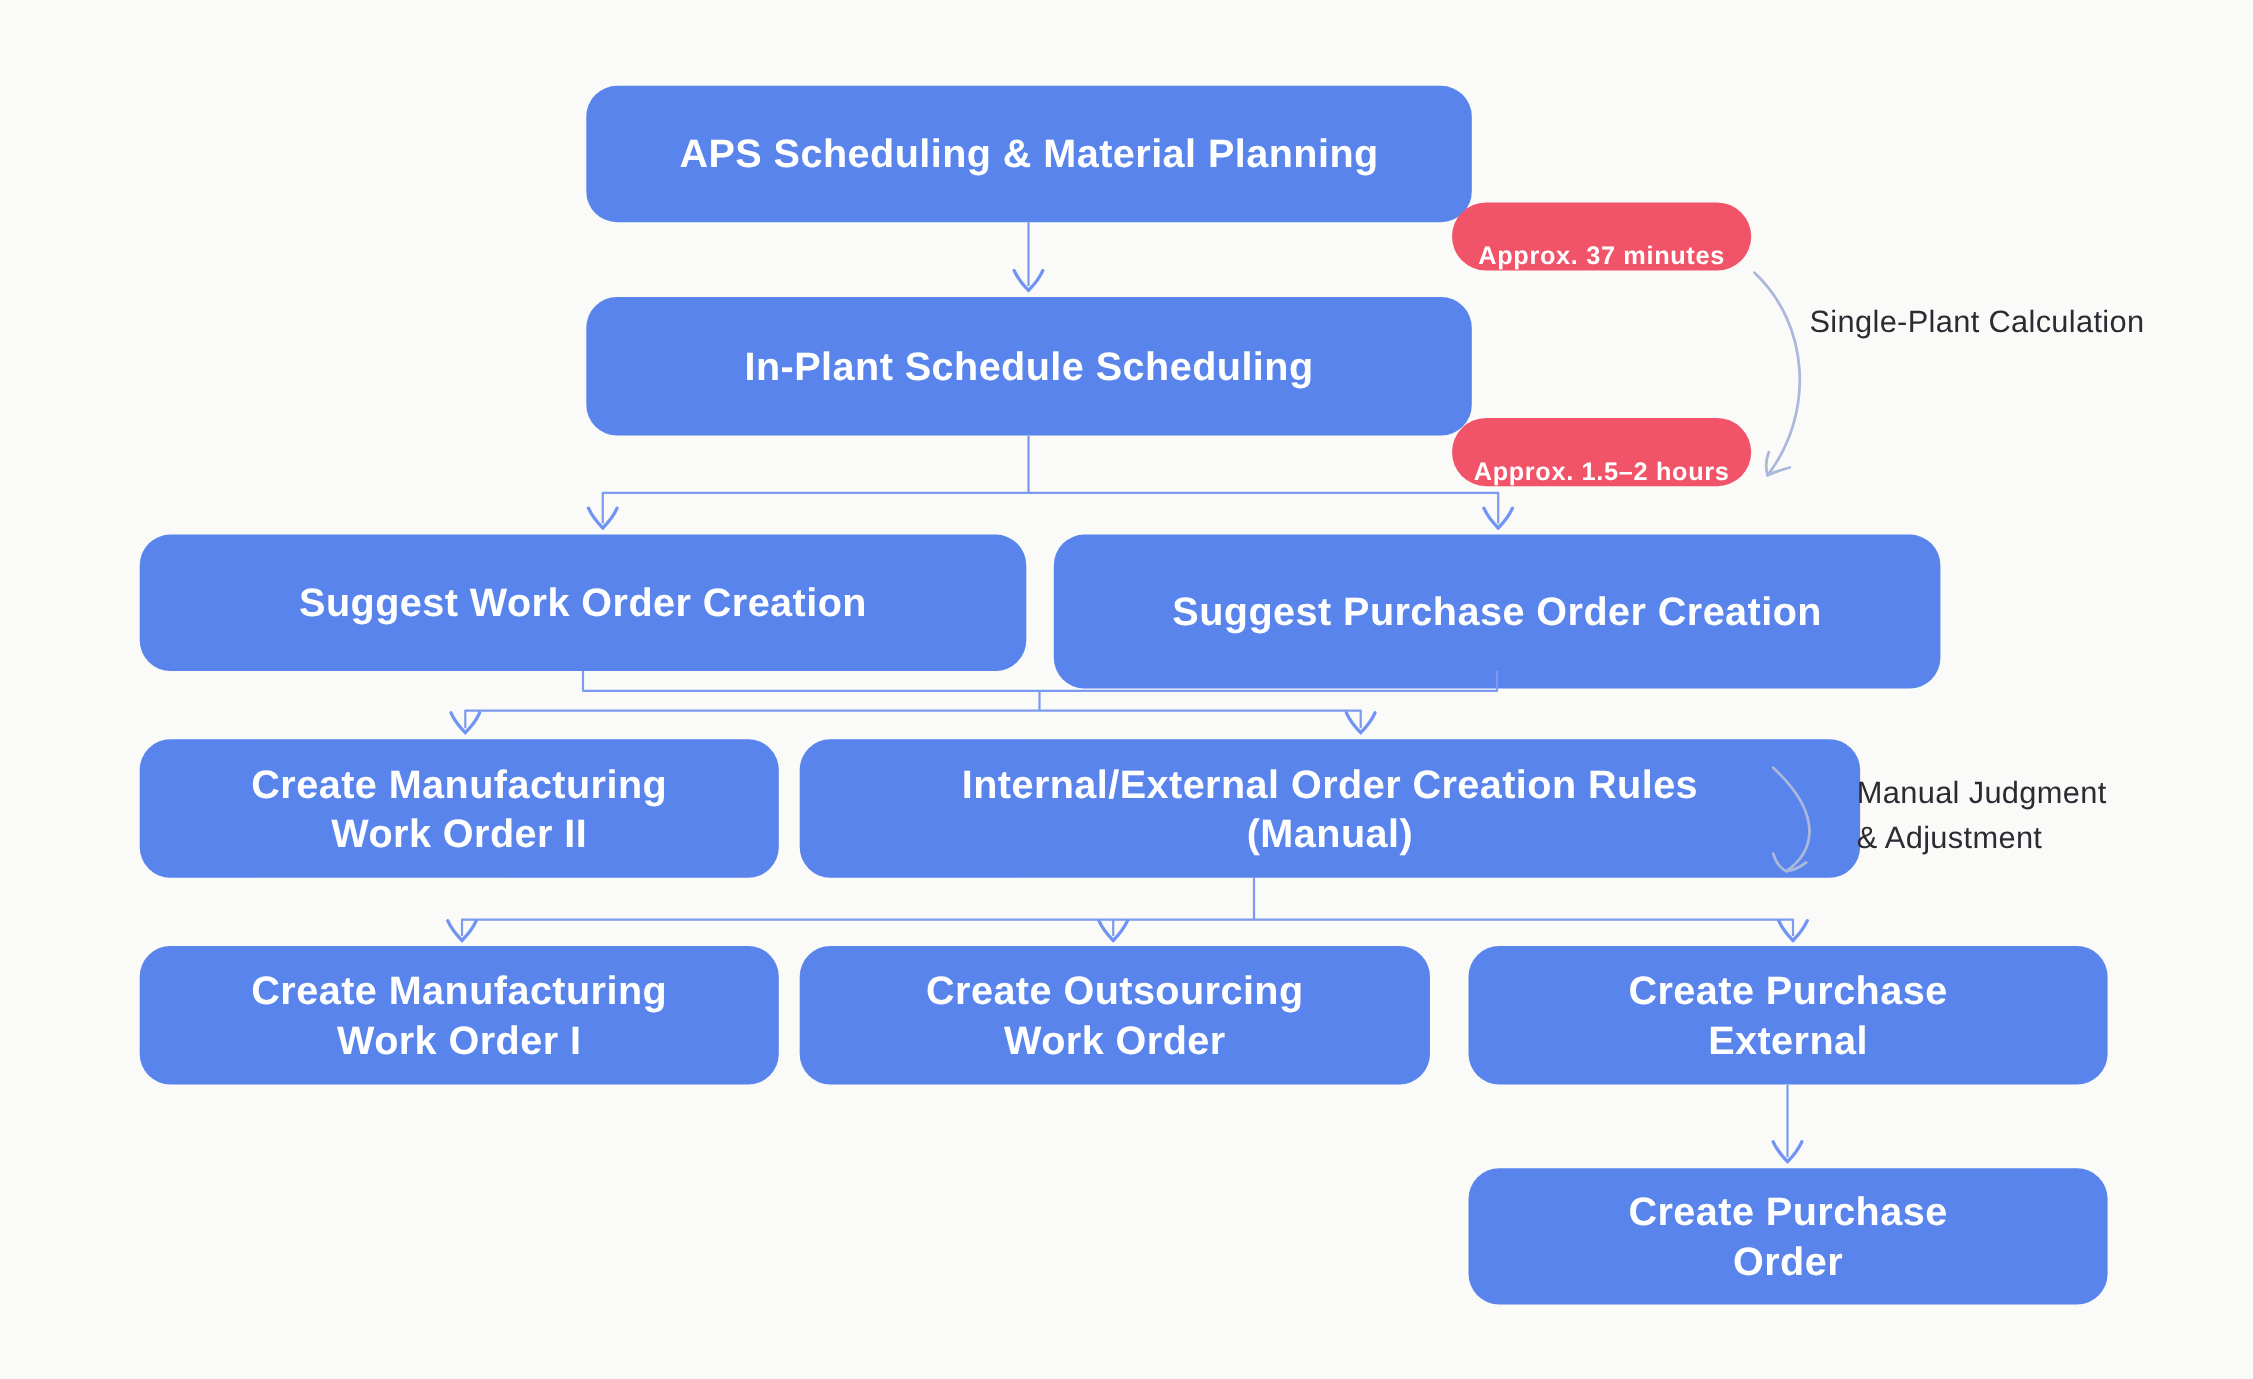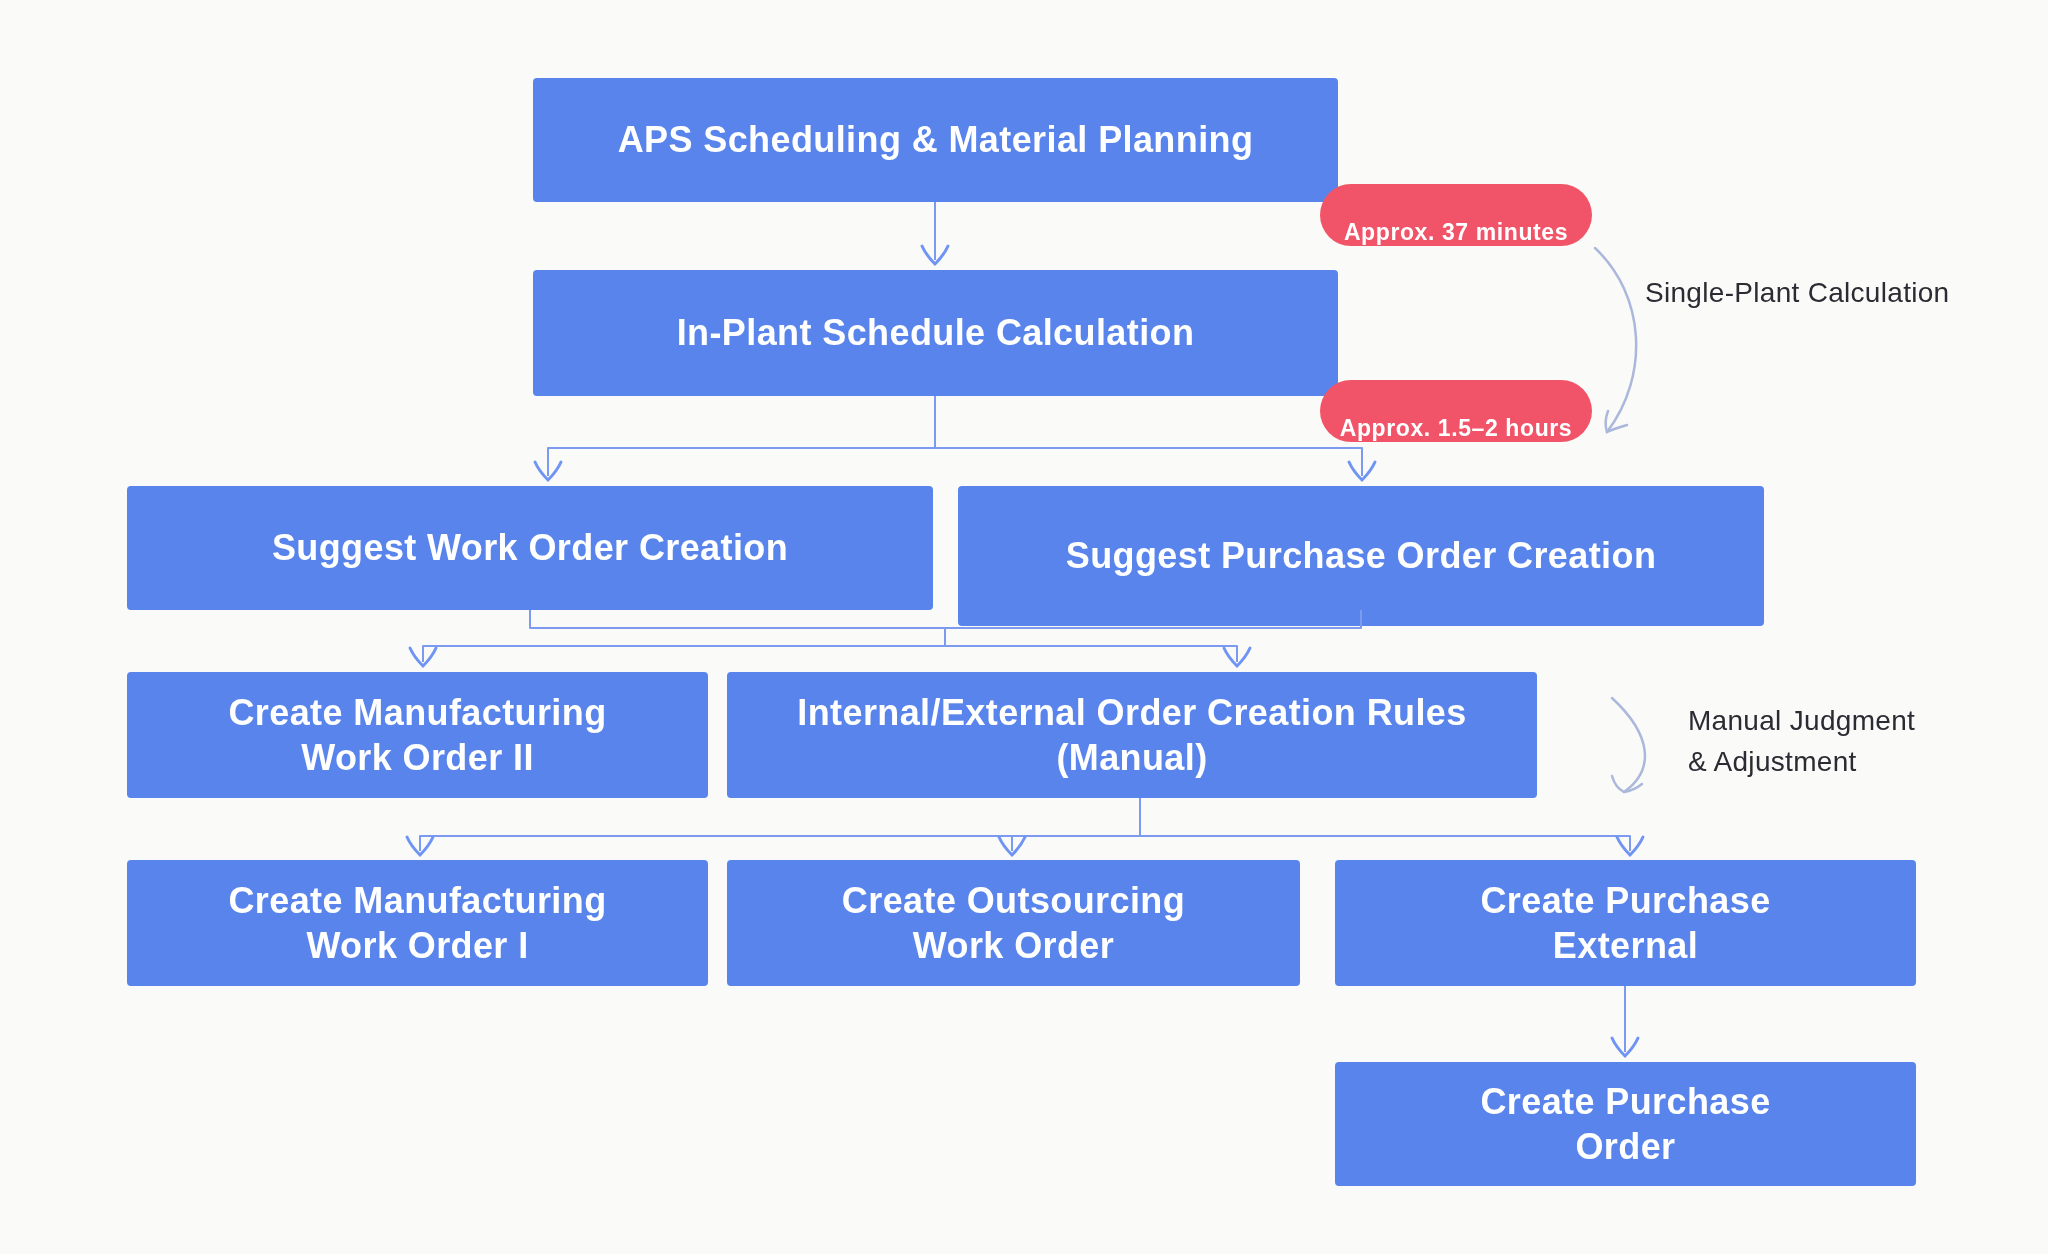--- a/index.html
+++ b/index.html
@@ -3,21 +3,21 @@
 <meta charset="utf-8">
 <style>
   html,body{margin:0;padding:0;}
   body{font-family:"Liberation Sans","DejaVu Sans",sans-serif;}
   .canvas{
     position:relative;width:2048px;height:1254px;
     background:var(--background,#FAFAF8);overflow:hidden;
   }
   .node{
     position:absolute;background:var(--node-blue,#5884EC);
-    border-radius:4px;color:var(--node-text,#fff);
+    border-radius:28px;color:var(--node-text,#fff);
     display:flex;flex-direction:column;align-items:center;justify-content:center;
     text-align:center;font-weight:600;font-size:36px;line-height:1.26;
     letter-spacing:0.4px;z-index:1;
   }
   .node span{display:block;}
   .connector-layer{position:absolute;left:0;top:0;z-index:2;}
   .line{fill:none;stroke:var(--connector,#7C9BF0);stroke-width:2;stroke-linejoin:round;}
   .head{fill:none;stroke:var(--connector-head,#6F94F4);stroke-width:3;stroke-linecap:round;}
   .curly{fill:none;stroke:var(--annotation-arrow,#ABB8DC);stroke-width:2.5;stroke-linecap:round;}
   .badge{
@@ -29,40 +29,40 @@
     position:absolute;color:var(--annotation-text,#2B2B33);
     font-size:28px;font-weight:400;letter-spacing:0.3px;line-height:1.47;
     white-space:nowrap;z-index:3;
   }
   
   .n-aps         {left:533px;  top:78px;   width:805px; height:124px;}
   .n-inplant     {left:533px;  top:270px;  width:805px; height:126px;}
   .n-suggest-wo  {left:127px;  top:486px;  width:806px; height:124px;}
   .n-suggest-po  {left:958px;  top:486px;  width:806px; height:140px;}
   .n-mwo2        {left:127px;  top:672px;  width:581px; height:126px;}
-  .n-rules       {left:727px;  top:672px;  width:810px; height:126px;}
+  .n-rules       {left:727px;  top:672px;  width:964px; height:126px;}
   .n-mwo1        {left:127px;  top:860px;  width:581px; height:126px;}
   .n-owo         {left:727px;  top:860px;  width:573px; height:126px;}
   .n-pr          {left:1335px; top:860px;  width:581px; height:126px;}
   .n-po          {left:1335px; top:1062px; width:581px; height:124px;}
   .b-37min       {left:1320px; top:184px;  width:272px; height:62px;}
   .b-hours       {left:1320px; top:380px;  width:272px; height:62px;}
   .l-single-plant{left:1645px; top:272px;}
   .l-manual      {left:1688px; top:700px;}
 </style>
 </head>
 <body>
 
 <div class="canvas">
 
   <div class="node n-aps">
     <span>APS Scheduling &amp; Material Planning</span>
   </div>
   <div class="node n-inplant">
-    <span>In-Plant Schedule Calculation</span>
+    <span>In-Plant Schedule Scheduling</span>
   </div>
   <div class="node n-suggest-wo">
     <span>Suggest Work Order Creation</span>
   </div>
   <div class="node n-suggest-po">
     <span>Suggest Purchase Order Creation</span>
   </div>
   <div class="node n-mwo2">
     <span>Create Manufacturing</span>
     <span>Work Order II</span>

